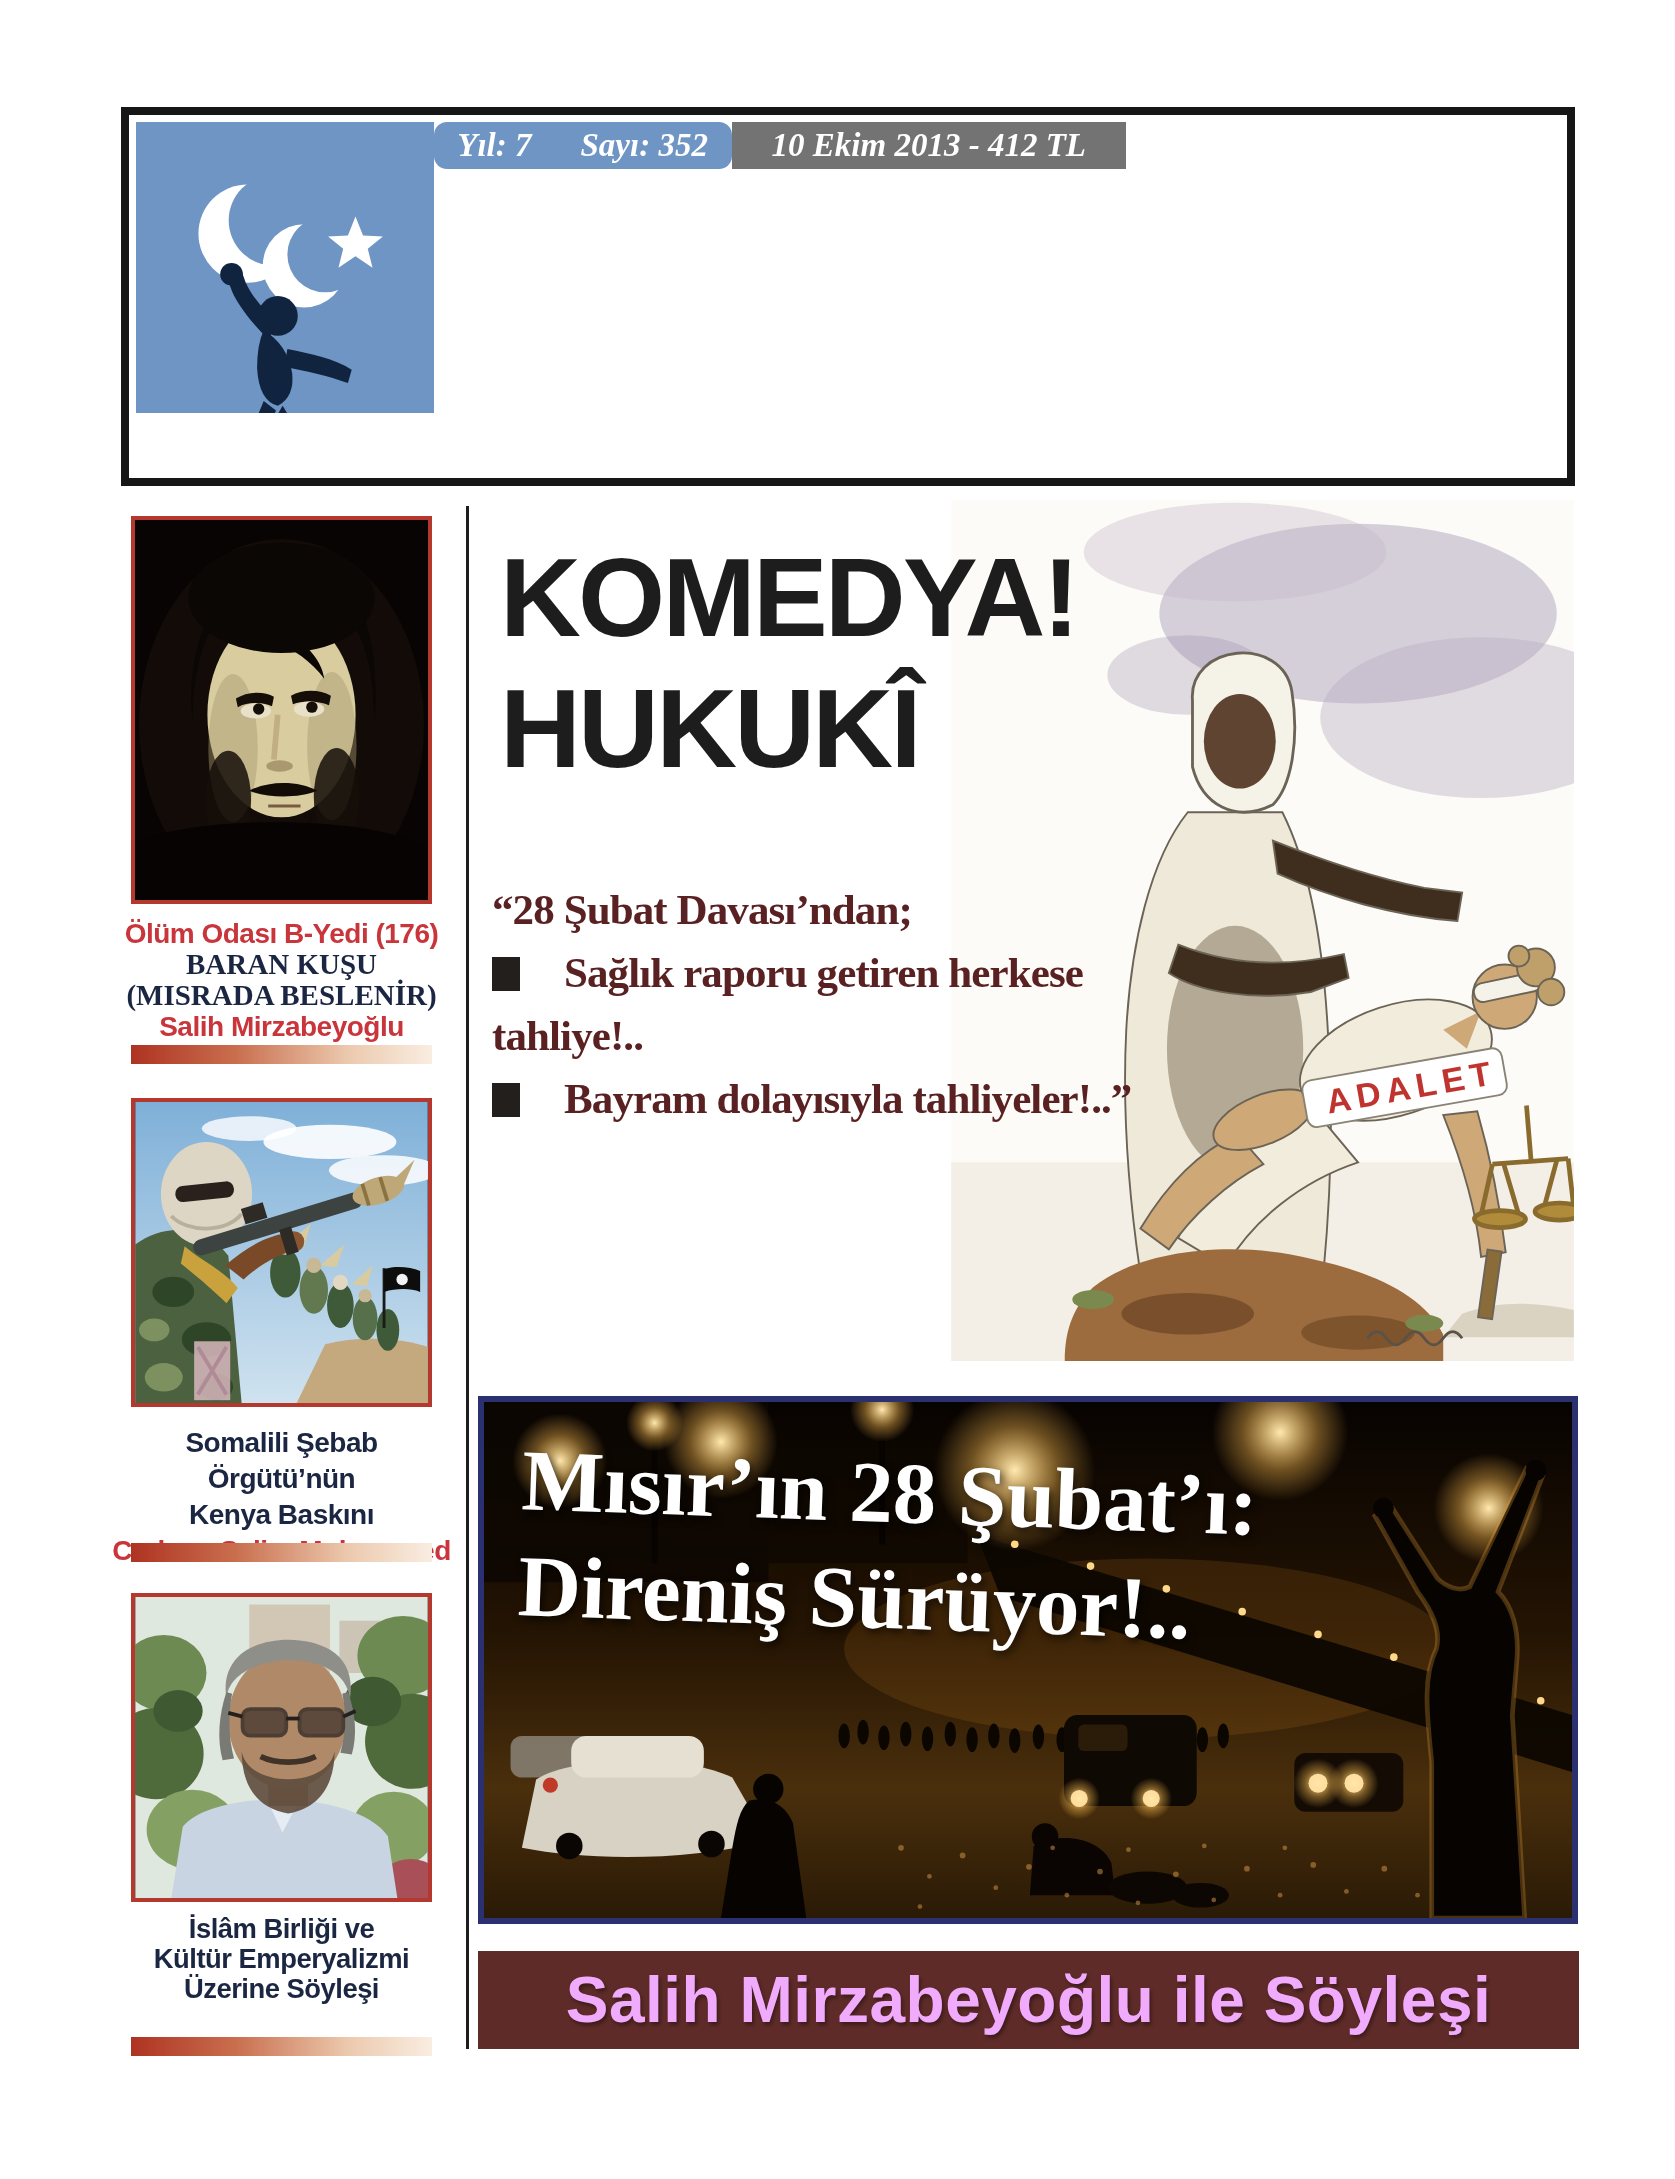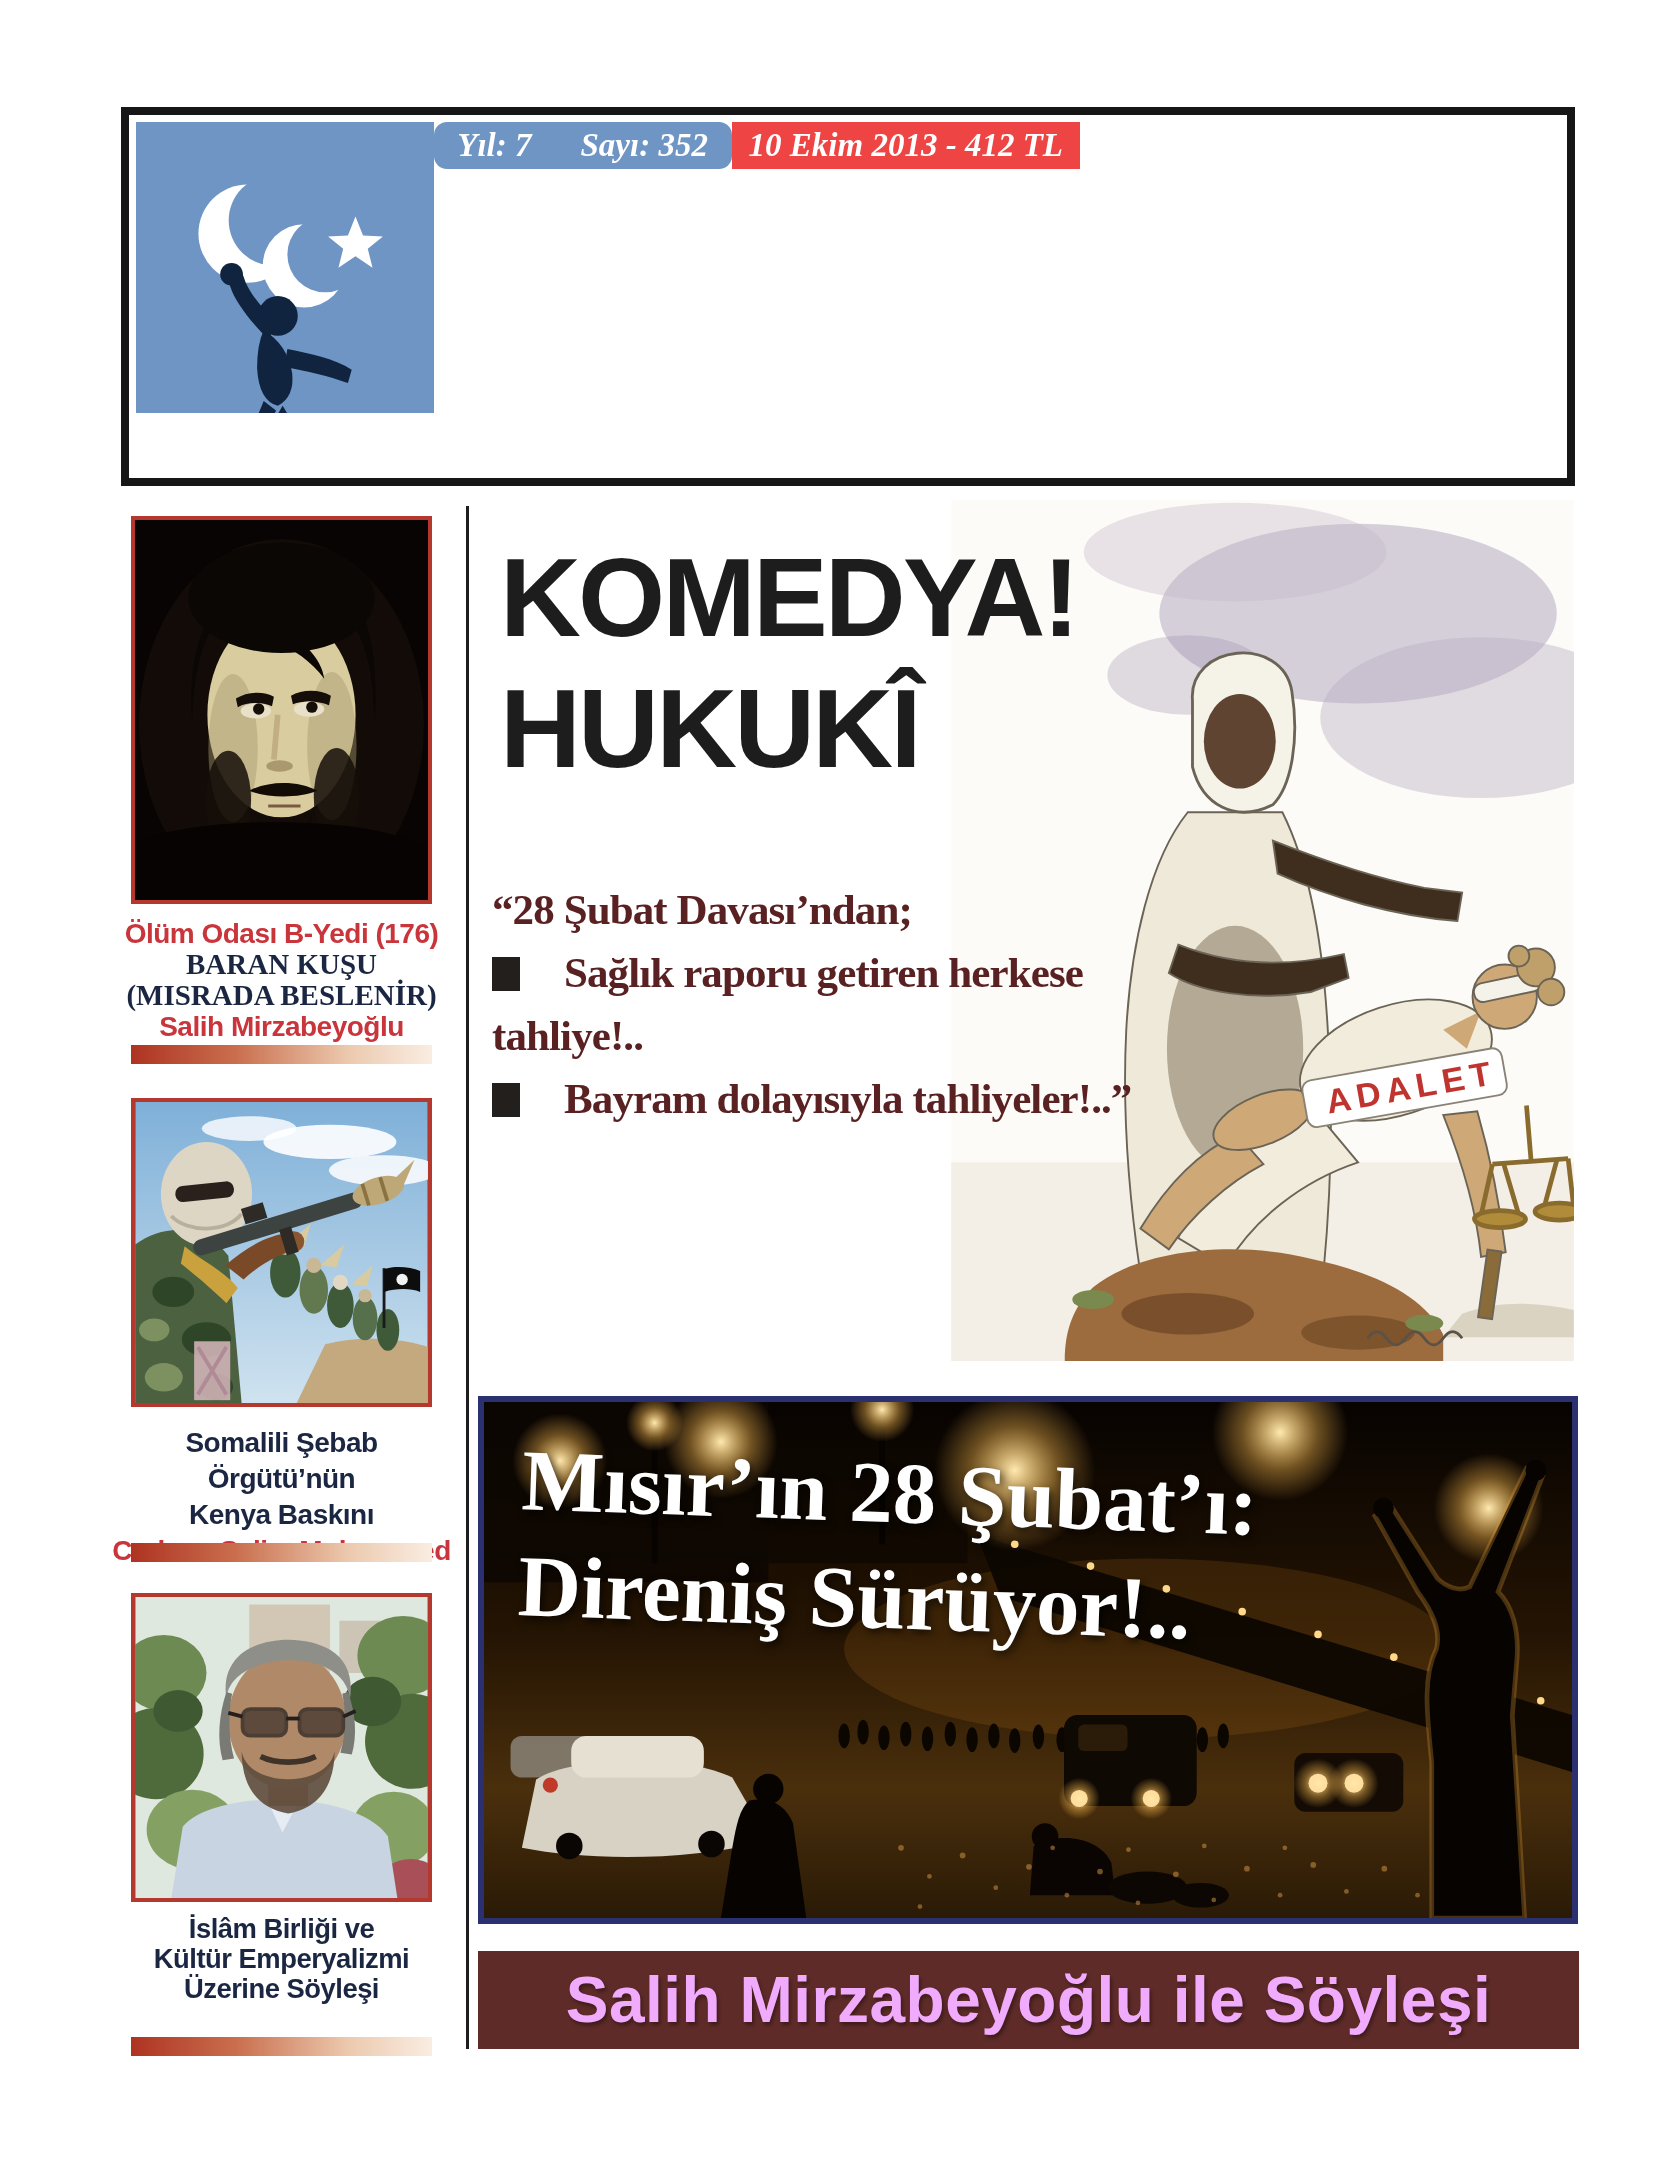--- a/index.html
+++ b/index.html
@@ -15,23 +15,23 @@
   .mast-bottom{height:47px;display:flex;}
   .logo-panel{width:298px;background:#6e95c3;position:relative;overflow:hidden;}
   .red-panel{flex:1;background:#bf3a3c;position:relative;overflow:hidden;}
   .hijri{position:absolute;left:45px;top:21px;color:#fff;font-weight:bold;font-size:27.4px;}
   .website{position:absolute;right:34px;top:21px;color:#5eead4;font-weight:bold;font-size:27.4px;}
   .motto{position:absolute;left:45px;bottom:13.2px;color:#141414;font-weight:bold;font-size:29px;}
   .tagline{position:absolute;right:34px;bottom:13.2px;color:#141414;font-weight:bold;font-size:29px;}
   .baran-svg{position:absolute;left:9.5px;top:42px;width:calc(100% - 19px);height:238px;}
   .issue-blue{width:298px;background:#6e95c3;color:#fff;display:flex;align-items:center;justify-content:center;
               gap:49px;font-family:"Liberation Serif",serif;font-style:italic;font-weight:bold;font-size:33px;border-radius:13px;}
-  .issue-black{flex:1;background:#ef4444;color:#fff;display:flex;align-items:center;
+  .issue-black{flex:1;background:#737373;color:#fff;display:flex;align-items:center;
                font-family:"Liberation Serif",serif;font-style:italic;font-weight:bold;font-size:33px;
-               padding:0 17px;}
+               padding:0 40px;}
   .issue-black .price{margin-left:auto;}
 
   
   .divider{position:absolute;left:466px;top:506px;width:2.8px;height:1543px;background:#1d1d1d;}
 
   .photo{position:absolute;left:131px;width:301px;box-sizing:border-box;border:4.7px solid #b5382f;background:#000;}
   .photo svg{display:block;width:100%;height:100%;}
   .p1{top:516px;height:388px;}
   .p2{top:1098px;height:309px;}
   .p3{top:1593px;height:309px;}

